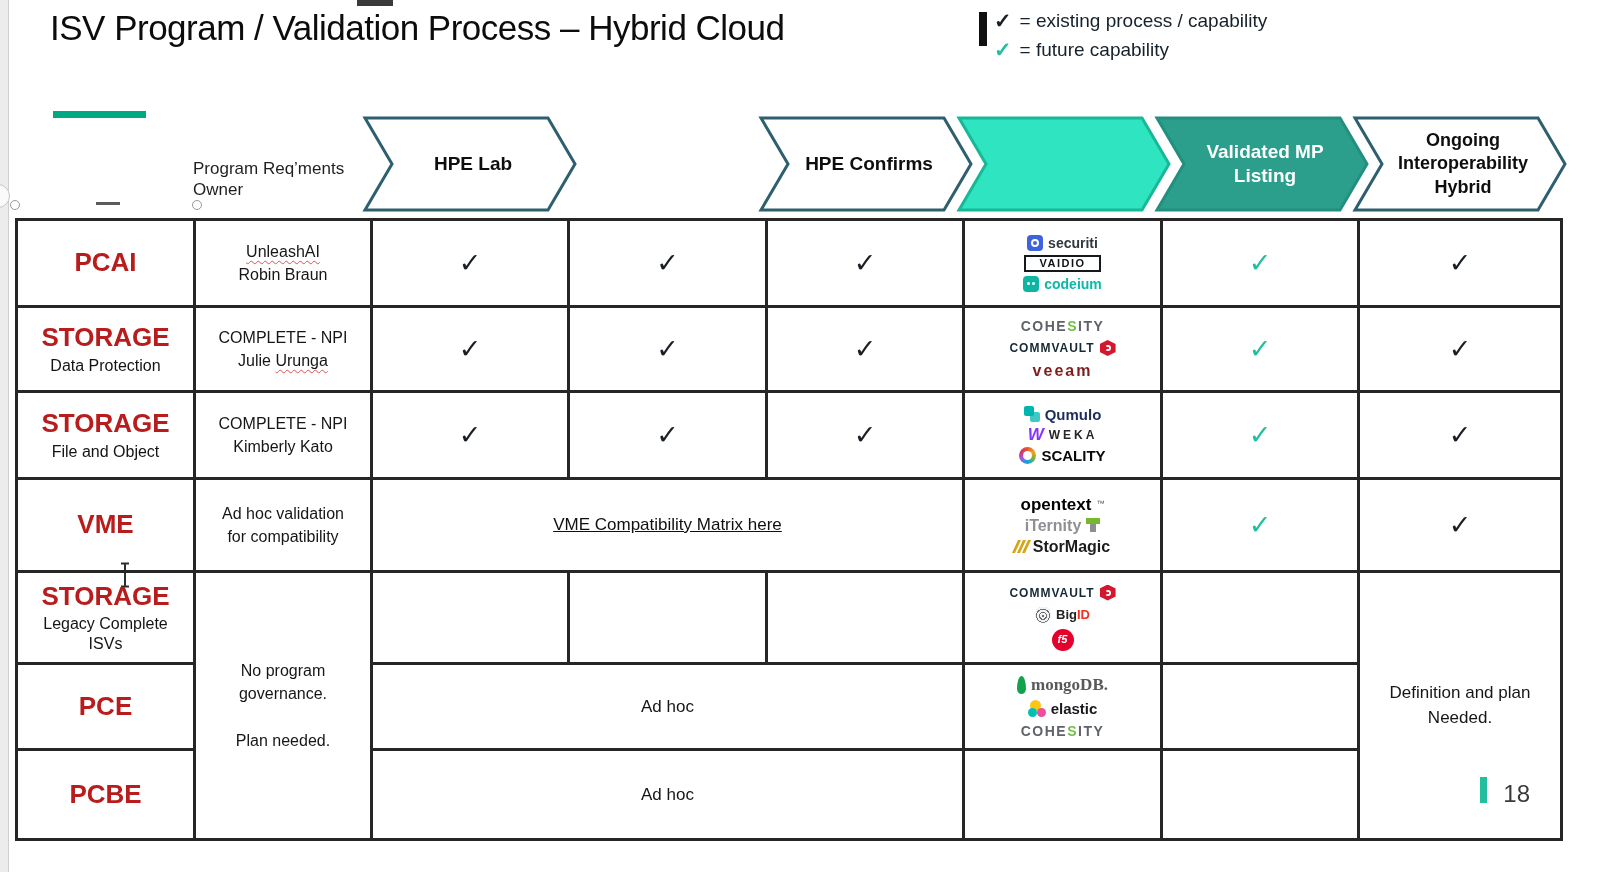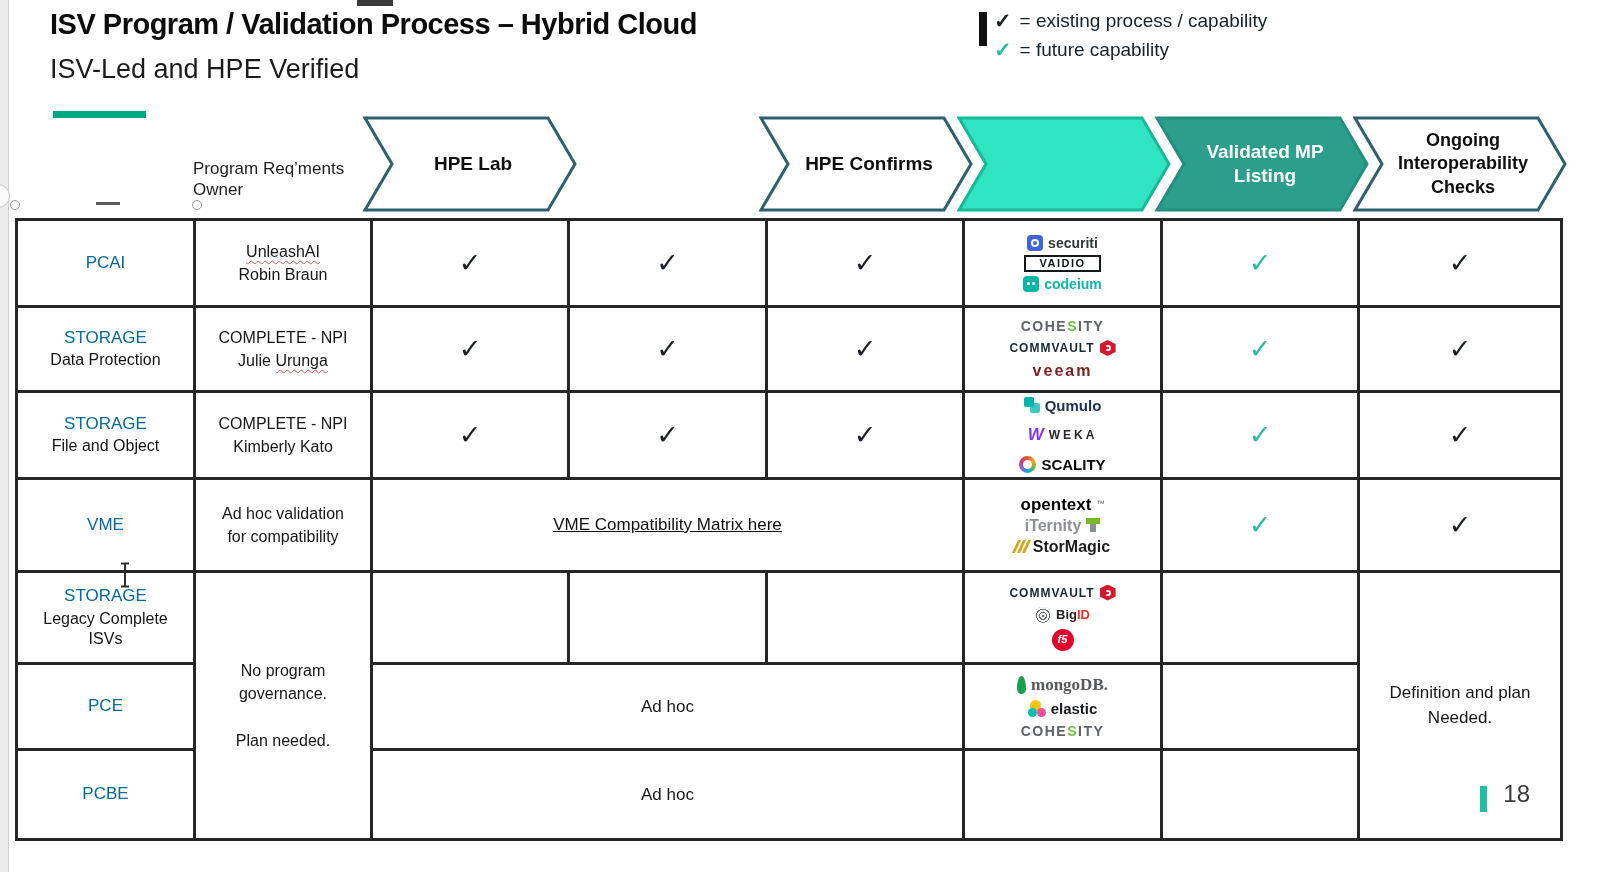--- a/index.html
+++ b/index.html
@@ -4,21 +4,21 @@
 <style>
   * { margin:0; padding:0; box-sizing:border-box; }
   body { width:1614px; height:872px; overflow:hidden; background:#f2f2f2; }
   .slide { position:relative; width:1614px; height:872px; background:#ffffff;
            font-family:"Liberation Sans", sans-serif; color:#141414; overflow:hidden; }
   .edge-strip { position:absolute; left:0; top:0; width:9px; height:100%;
                 background:#ececec; border-right:1px solid #cfcfcf; }
   .top-artifact { position:absolute; left:357px; top:0; width:36px; height:6px; background:#3a3a3a; }
 
   
-  .title { position:absolute; left:50px; top:8px; font-size:29px; font-weight:700;
+  .title { position:absolute; left:50px; top:8px; font-size:35px; font-weight:400;
            letter-spacing:-0.5px; color:#0c0c0c; white-space:nowrap; }
   .subtitle { position:absolute; left:50px; top:54px; font-size:27px; font-weight:400; color:#1b1b1b; }
   .title-cursor { position:absolute; left:979px; top:12px; width:8px; height:34px; background:#101010; }
   .green-bar { position:absolute; left:53px; top:111px; width:93px; height:7px; background:#01a982; }
 
   .legend { position:absolute; left:994px; top:6px; font-size:19px; color:#16212b; }
   .legend-row { display:flex; align-items:center; gap:8px; line-height:29px; }
   .legend-check { font-size:21px; font-weight:600; }
   .check-existing { color:#1a1f26; }
   .check-future { color:#21bf9e; }
@@ -43,32 +43,32 @@
                    white-space:pre-line; color:#0e0e0e; }
   .chevron-label.small { font-size:18px; line-height:1.3; }
   .chevron-label.white { color:#ffffff; }
   .chevron-note { font-size:13px; font-weight:600; margin-top:1px; }
 
   
   .vtable-wrap { position:absolute; left:15px; top:218px; }
   table.vtable { border-collapse:collapse; table-layout:fixed; }
   table.vtable td { border:3px solid #262626; text-align:center; vertical-align:middle;
                     padding:2px; overflow:hidden; }
-  .row-name { font-size:17px; font-weight:400; color:#0369a1; line-height:1.2; }
+  .row-name { font-size:26px; font-weight:700; color:#b91c1c; line-height:1.2; }
   .row-sub { font-size:16px; font-weight:400; color:#141414; line-height:1.25; margin-top:2px; }
   .owner-cell { font-size:16px; line-height:1.45; color:#161616; }
   .pre { white-space:pre-line; }
   .wavy { text-decoration:underline wavy #e05252; text-decoration-thickness:1px; text-underline-offset:3px; }
   .check-cell { font-size:27px; font-weight:500; }
   .adhoc-cell { font-size:17px; color:#161616; }
   .link-cell { font-size:17px; }
   .vme-link { color:#101010; text-decoration:underline; cursor:pointer; }
   .def-cell { position:relative; font-size:17px; line-height:1.45; color:#161616; }
 
-  .page-badge { position:absolute; right:30px; bottom:26px; display:flex; align-items:flex-end; gap:16px; }
+  .page-badge { position:absolute; right:30px; bottom:26px; display:flex; align-items:flex-start; gap:16px; }
   .page-bar { width:7px; height:26px; background:#21bf9e; }
   .page-num { font-size:24px; color:#3a3a3a; }
 
   
   .logo-stack { display:flex; flex-direction:column; align-items:center; justify-content:center; gap:4px; }
   .logo { display:flex; align-items:center; justify-content:center; gap:5px; line-height:1; }
 
   .ico { display:inline-flex; align-items:center; justify-content:center; flex:none; }
   .securiti-ico { width:16px; height:16px; background:#3f63dc; border-radius:4px; }
   .securiti-ico span { width:8px; height:8px; border:2px solid #fff; border-radius:50%; }
@@ -129,21 +129,20 @@
   .elastic-txt { font-size:15px; font-weight:700; color:#17191c; }
 </style>
 </head>
 <body>
 
 <div class="slide">
   <div class="edge-strip"></div>
   <div class="top-artifact"></div>
 
   <div class="title">ISV Program / Validation Process – Hybrid Cloud</div>
-  <div class="subtitle">ISV-Led and HPE Verified</div>
   <div class="title-cursor"></div>
   <div class="green-bar"></div>
 
   <div class="legend">
     <div class="legend-row">
       <span class="legend-check check-existing">✓</span>
       <span>= existing process / capability</span>
     </div>
     <div class="legend-row">
       <span class="legend-check check-future">✓</span>
@@ -187,21 +186,21 @@
     </svg>
     <div class="chevron-label white pre">Validated MP
 Listing</div>
   </div>
   <div class="chevron" style="left:1352px;">
     <svg width="216" height="98" viewBox="0 0 216 98">
       <path d="M3 3 H186 L213 49 L186 95 H3 L30 49 Z" fill="#ffffff" stroke="#2e5f6e" stroke-width="3"></path>
     </svg>
     <div class="chevron-label small pre">Ongoing
 Interoperability
-Checks</div>
+Hybrid</div>
   </div>
 
   <div class="vtable-wrap">
     <table class="vtable">
       <colgroup>
         <col style="width:178px">
           <col style="width:177px">
           <col style="width:197px">
           <col style="width:198px">
         <col style="width:197px">
@@ -284,21 +283,21 @@
           <div class="row-sub">File and Object</div>
         </td>
         <td class="owner-cell">
           <span>COMPLETE - NPI</span><br>
           <span>Kimberly Kato</span>
         </td>
         <td class="check-cell check-existing">✓</td>
         <td class="check-cell check-existing">✓</td>
         <td class="check-cell check-existing">✓</td>
         <td>
-          <div class="logo-stack" style="gap:13px;">
+          <div class="logo-stack" style="gap:4px;">
             <div class="logo">
               <span class="ico qumulo-ico">
                     <i></i>
                     <i></i>
                   </span>
               <span class="qumulo-txt">Qumulo</span>
             </div>
             <div class="logo">
               <span class="weka-w">W</span>
               <span class="weka-txt">WEKA</span>

